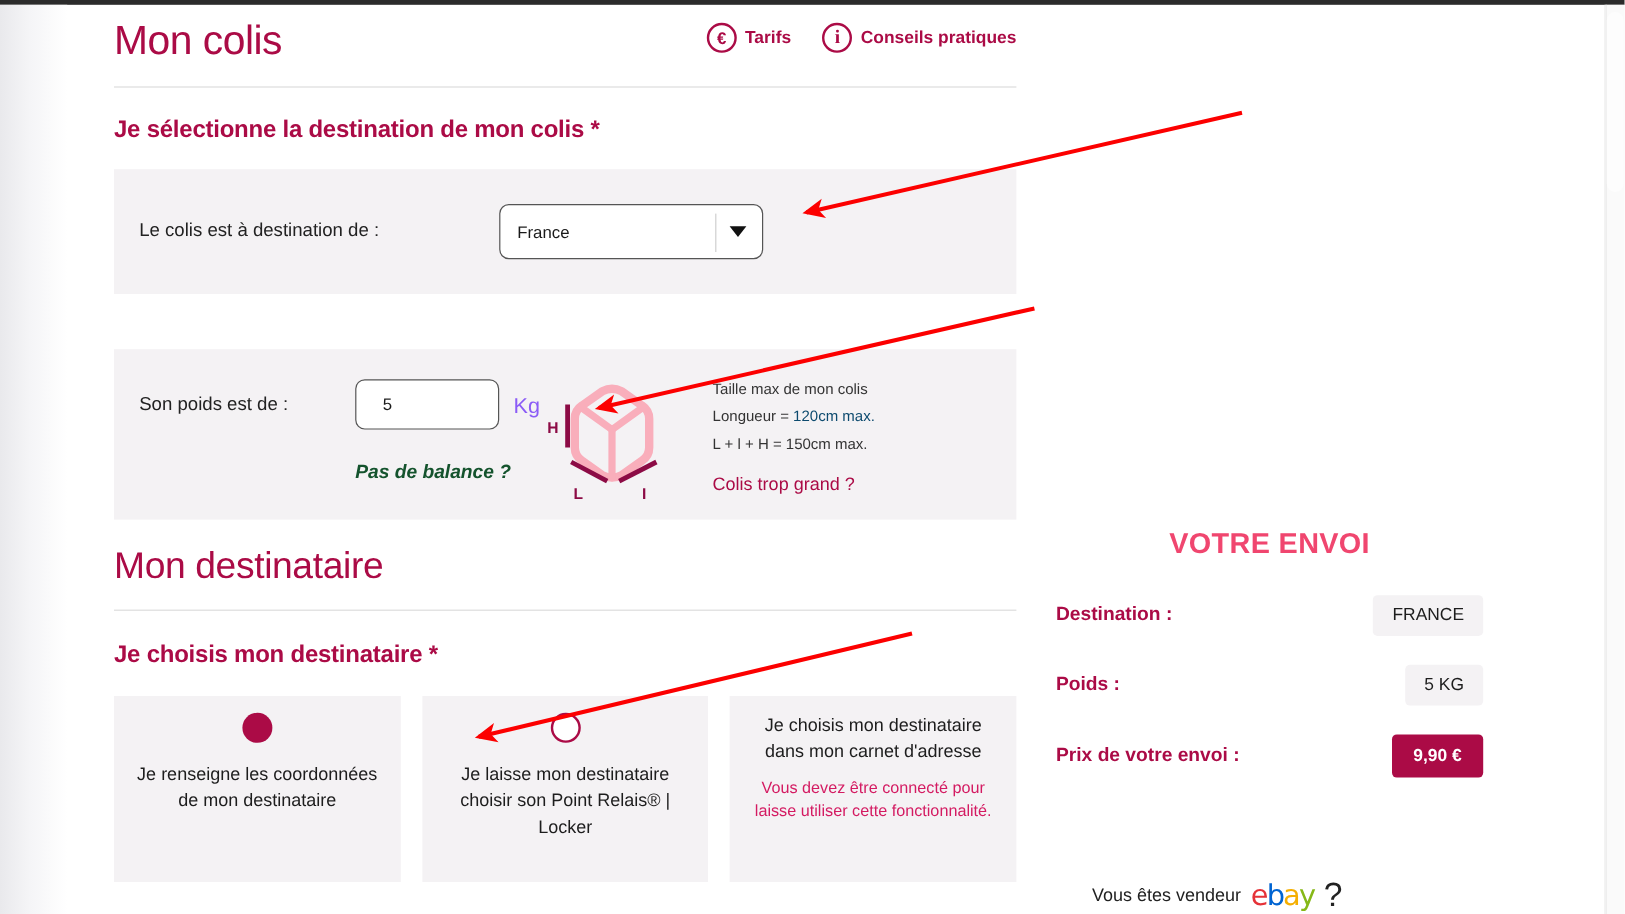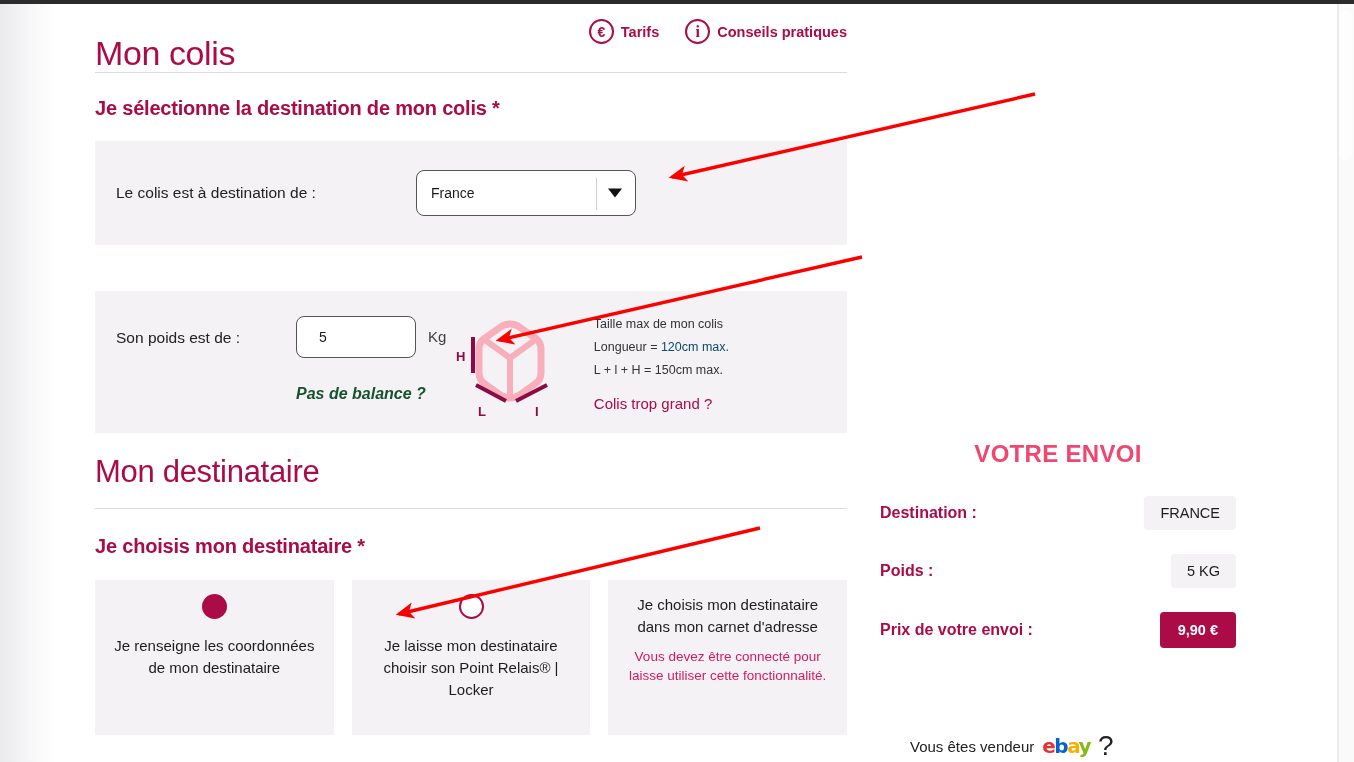--- a/index.html
+++ b/index.html
@@ -64,21 +64,21 @@
     position: absolute;
     left: 95px; top: 0;
     width: 752px;
   }
 
   .page-title {
     font-size: 34px;
     font-weight: 400;
     color: #ab0b46;
     letter-spacing: -0.4px;
-    padding-top: 33px;
+    padding-top: 14px;
     line-height: 1.2;
   }
 
   .header-row {
     position: relative;
     height: 72px;
   }
 
   .header-links {
     position: absolute;
@@ -189,22 +189,22 @@
     border-radius: 8px;
     font-size: 14px;
     color: #1a1a1a;
     padding-left: 22px;
     font-family: "Liberation Sans", sans-serif;
     outline: none;
   }
   .unit-kg {
     position: absolute;
     left: 132px; top: 12px;
-    font-size: 15px;
-    color: #404040;
+    font-size: 18px;
+    color: #8b5cf6;
   }
   .sub-link {
     margin-top: 27px;
     font-size: 16px;
     font-weight: bold;
     color: #14532d;
     cursor: pointer;
     font-style: italic;
   }
 
@@ -322,22 +322,22 @@
     left: 910px; top: 730px;
     display: flex;
     align-items: center;
     gap: 8px;
   }
   .ebay-text {
     font-size: 15px;
     color: #222222;
   }
   .ebay-logo {
-    font-size: 20px;
-    font-weight: bold;
+    font-size: 24px;
+    font-weight: normal;
     letter-spacing: -1.5px;
     line-height: 1;
     font-family: "DejaVu Sans", sans-serif;
     text-align: right;
   }
   .eb-e { color: #e53238; }
   .eb-b { color: #0064d2; }
   .eb-a { color: #f5af02; }
   .eb-y { color: #86b817; }
   .ebay-q { font-size: 28px; color: #222222; }

